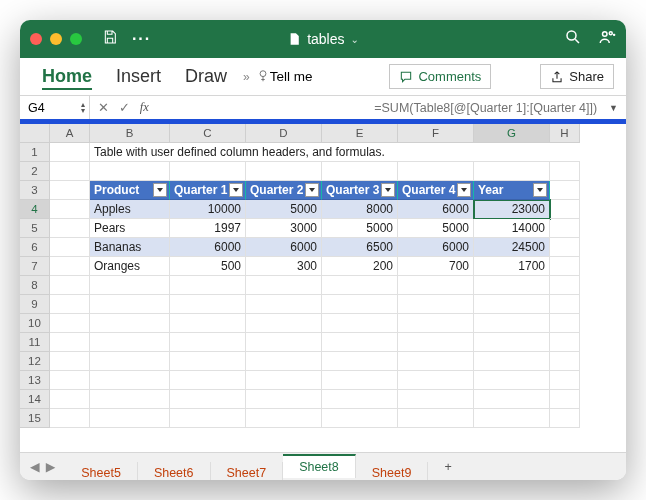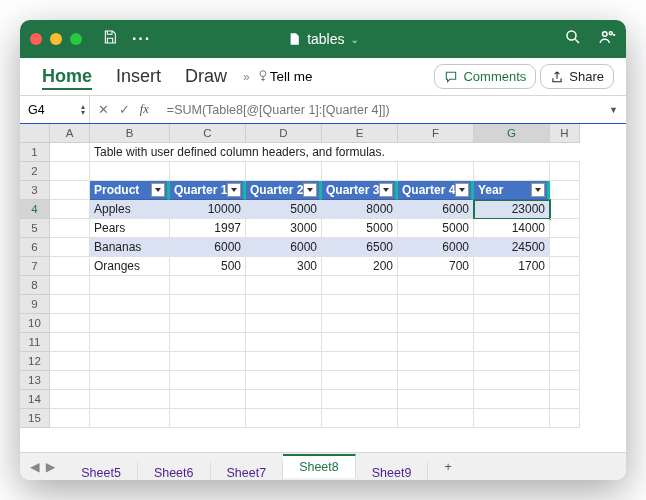--- a/index.html
+++ b/index.html
@@ -17,51 +17,51 @@
   .more { color: #fff; font-weight: bold; letter-spacing: 1px; }
   .title-right { margin-left: auto; display: flex; gap: 16px; align-items: center; }
   .title-right svg { width: 18px; height: 18px; fill: none; stroke: #fff; stroke-width: 2; }
   .ribbon { background: #fff; height: 38px; display: flex; align-items: center; padding: 0 12px; border-bottom: 1px solid #d6d6d6; gap: 4px; }
   .tab { padding: 4px 10px; font-size: 18px; color: #333; border-radius: 4px; }
   .tab.active { color: #217346; font-weight: 600; text-decoration: underline; text-underline-offset: 6px; text-decoration-thickness: 2px; }
   .rchev { color: #888; font-size: 12px; padding: 0 2px;}
   .tellme { display: flex; align-items: flex-start; gap: 0; color: #000000; font-size: 13.5px; }
   .tellme svg { width: 14px; height: 14px; fill: none; stroke: #666; stroke-width: 1.5;}
   .r-spacer { flex: 1; }
-  .rbtn { border: 1px solid #c6c6c6; border-radius: 9px; padding: 4px 9px; font-size: 13px; display: flex; align-items: center; gap: 5px; color: #217346; background: #fff; }
+  .rbtn { border: 1px solid #c6c6c6; border-radius: 0; padding: 4px 9px; font-size: 13px; display: flex; align-items: center; gap: 5px; color: #217346; background: #fff; margin-left: 45px; }
   .rbtn svg { width: 14px; height: 14px; fill: none; stroke: #217346; stroke-width: 1.8; }
   .rbtn.share { color: #222; }
   .rbtn.share svg { stroke: #222; }
-  .fxbar { height: 28px; border-bottom: 1px solid #1d4ed8; display: flex; align-items: center; font-size: 12.5px; background: #fff; }
+  .fxbar { height: 28px; border-bottom: 5px solid #1d4ed8; display: flex; align-items: center; font-size: 12.5px; background: #fff; text-align: right; }
   .namebox { width: 70px; padding: 0 8px; height: 100%; display: flex; align-items: center; border-right: 1px solid #d6d6d6; position: relative; }
   .spin { position: absolute; right: 4px; display: flex; flex-direction: column; line-height: 6px; font-size: 8px; color: #555;}
   .fx-icons { display: flex; align-items: center; gap: 10px; padding: 0 8px; color: #777; }
   .fx-icons .x { font-size: 13px; }
   .fx-icons .chk { font-size: 13px; }
   .fx-label { font-style: italic; font-family: Georgia, serif; color: #555; padding-right: 6px;}
   .fx-input { flex: 1; padding: 0 4px; color: #737373; }
   .fx-drop { padding: 0 8px; color: #555; font-size: 9px;}
   .grid-wrap { flex: 1; overflow: hidden; display: flex; flex-direction: column; position:relative;}
   .grid { display: grid; grid-template-columns: 30px 40px 80px 76px 76px 76px 76px 76px 30px; grid-auto-rows: 19px; font-size: 12px; color: #222; }
   .hdr { background: #e6e6e6; border-right: 1px solid #cfcfcf; border-bottom: 1px solid #cfcfcf; display:flex; align-items:center; justify-content:center; color:#555; font-size:11.5px;}
   .hdr.col { height: 19px; }
   .hdr.sel { background: #d4d4d4; color: #217346; }
   .rowh { background: #e6e6e6; border-right: 1px solid #cfcfcf; border-bottom: 1px solid #cfcfcf; display:flex; align-items:center; justify-content:center; color:#555; font-size:11.5px;}
   .rowh.sel { background: #d4d4d4; color: #217346;}
   .cell { border-right: 1px solid #e0e0e0; border-bottom: 1px solid #e0e0e0; padding: 0 4px; display:flex; align-items:center; overflow:hidden; white-space:nowrap; }
   .cell.num { justify-content: flex-end; }
-  .th { background: #4472C4; color: #fff; font-weight: 600; position: relative; padding-right: 16px; border-right:3px solid #14b8a6; border-bottom:1px solid #3a62aa;}
+  .th { background: #4472C4; color: #fff; font-weight: 600; position: relative; padding-right: 16px; border-right:1px solid #14b8a6; border-bottom:1px solid #3a62aa;}
   .th .filter { position:absolute; right:2px; top:2px; width:14px; height:14px; background:#fff; border:1px solid #999; display:flex; align-items:center; justify-content:center;}
   .th .filter::after { content:""; border-left:3px solid transparent; border-right:3px solid transparent; border-top:4px solid #333;}
   .band-a { background: #D9E1F2; }
   .band-b { background: #fff; }
   .sel-cell { outline: 2px solid #217346; outline-offset: -1px; }
   .tabstrip { height: 28px; border-top: 1px solid #d6d6d6; display: flex; align-items: center; background: #f0f0f0; font-size: 12.5px;}
   .nav-arrows { display:flex; gap:6px; padding: 0 10px; color:#888; }
-  .stab { padding: 4px 16px; color: #4c1d95; border-right: 1px solid #ddd; margin-top: 12px;}
+  .stab { padding: 4px 16px; color: #c2410c; border-right: 1px solid #ddd; margin-top: 12px;}
   .stab.active { background: #fff; color: #217346; border-top: 2px solid #217346; margin-top:-1px;}
   .plus { padding: 4px 16px; color: #555;}
   .span-desc { grid-column: 3 / span 7; border-bottom:1px solid #e0e0e0; padding:0 4px; display:flex; align-items:center;}
 </style>
 </head>
 <body>
 
 <div class="window">
   <div class="titlebar">
     <div class="traffic">

